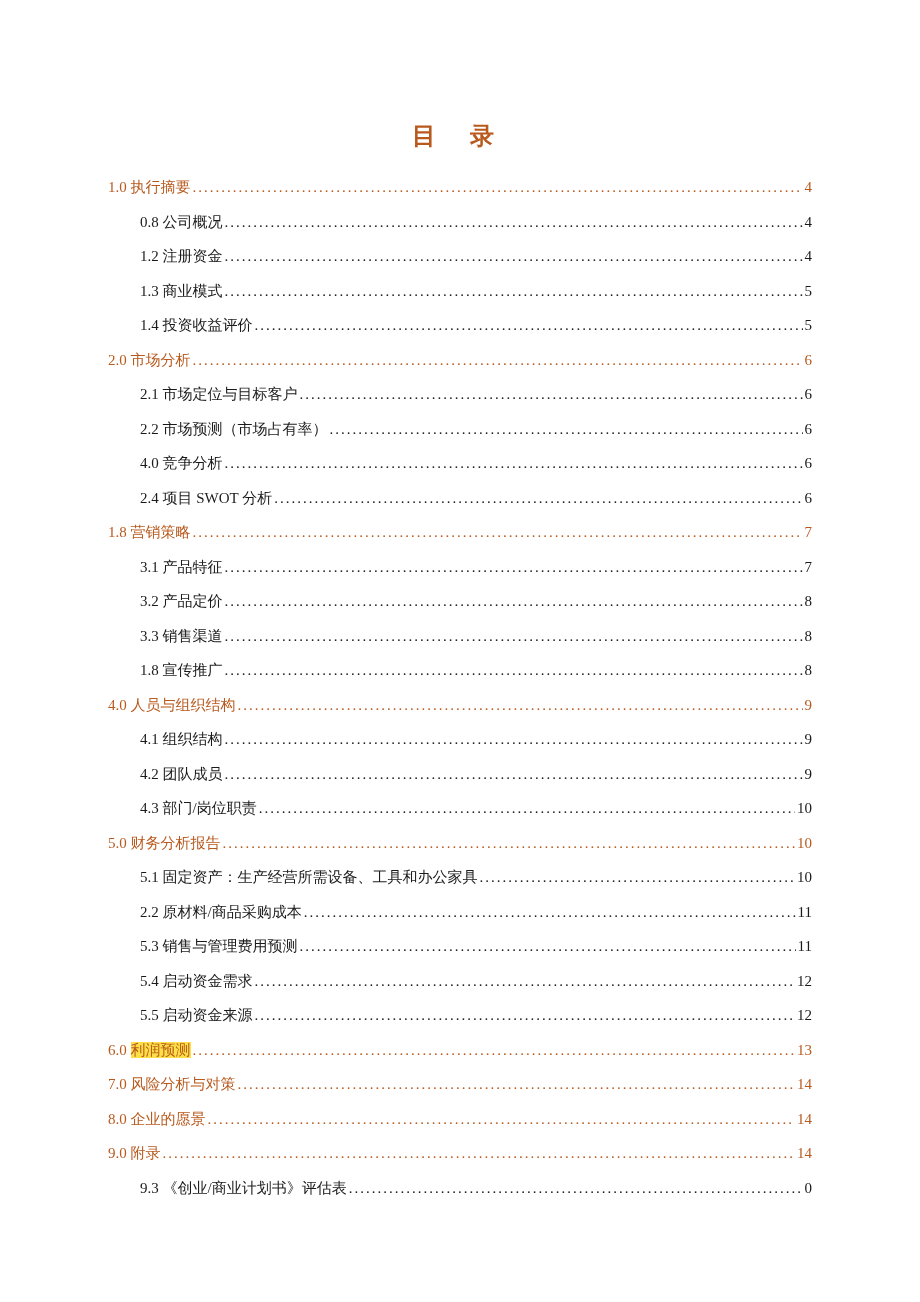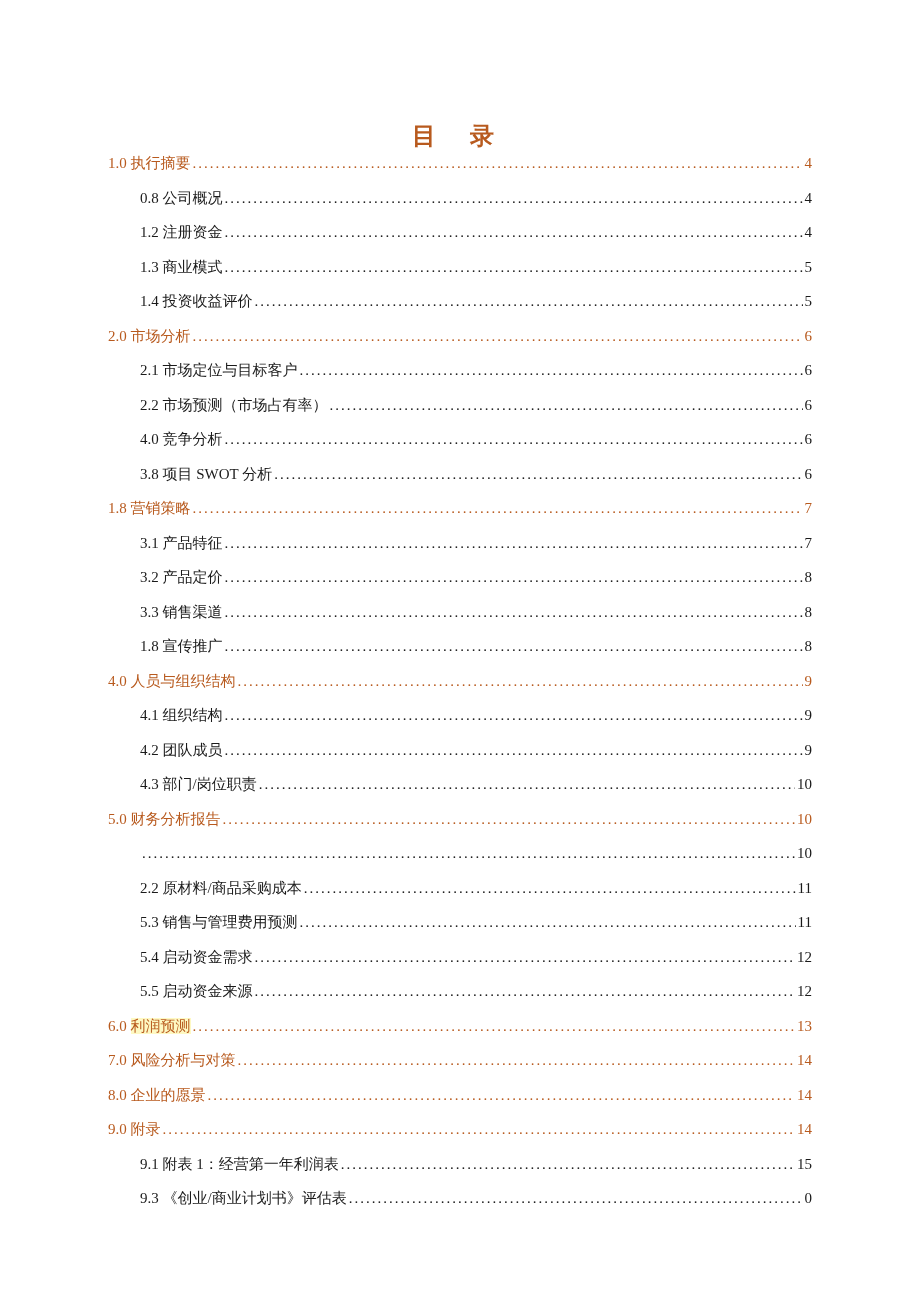--- a/index.html
+++ b/index.html
@@ -10,40 +10,41 @@
       font-family: "SimSun", "宋体", serif;
       font-size: 15px;
       color: #1a1a1a;
       padding: 120px 108px 40px 108px;
     }
     .title {
       text-align: center;
       font-size: 24px;
       font-weight: bold;
       color: #b85a1e;
+      margin-bottom: 24px;
       letter-spacing: 14px;
     }
     .toc { width: 100%; }
     .toc-entry {
       display: flex;
       align-items: baseline;
       white-space: nowrap;
       margin-bottom: 12px;
       line-height: 1.5;
       justify-content: flex-end;
     }
     .toc-entry.level-1 { padding-left: 0; }
     .toc-entry.level-2 { padding-left: 32px; }
     .toc-label {
       white-space: nowrap;
     }
     .level-1 .toc-label { color: #b85a1e; }
     .level-2 .toc-label { color: #1a1a1a; }
     .highlight {
-      background: #fef9c3;
+      background: #fde047;
     }
     .dots {
       flex: 1;
       overflow: hidden;
       margin: 0 2px;
       letter-spacing: 2px;
     }
     .dots::after {
       content: "..........................................................................................................................................................................................................";
     }
@@ -97,21 +98,21 @@
       <span class="toc-label">2.2 市场预测（市场占有率）</span>
       <span class="dots"></span>
       <span class="toc-page">6</span>
     </div>
     <div class="toc-entry level-2">
       <span class="toc-label">4.0 竞争分析</span>
       <span class="dots"></span>
       <span class="toc-page">6</span>
     </div>
     <div class="toc-entry level-2">
-      <span class="toc-label">3.8 项目 SWOT 分析</span>
+      <span class="toc-label">2.4 项目 SWOT 分析</span>
       <span class="dots"></span>
       <span class="toc-page">6</span>
     </div>
     <div class="toc-entry level-1">
       <span class="toc-label">1.8  营销策略</span>
       <span class="dots"></span>
       <span class="toc-page">7</span>
     </div>
     <div class="toc-entry level-2">
       <span class="toc-label">3.1 产品特征</span>
@@ -152,20 +153,21 @@
       <span class="toc-label">4.3 部门/岗位职责</span>
       <span class="dots"></span>
       <span class="toc-page">10</span>
     </div>
     <div class="toc-entry level-1">
       <span class="toc-label">5.0  财务分析报告</span>
       <span class="dots"></span>
       <span class="toc-page">10</span>
     </div>
     <div class="toc-entry level-2">
+      <span class="toc-label">5.1 固定资产：生产经营所需设备、工具和办公家具</span>
       <span class="dots"></span>
       <span class="toc-page">10</span>
     </div>
     <div class="toc-entry level-2">
       <span class="toc-label">2.2 原材料/商品采购成本</span>
       <span class="dots"></span>
       <span class="toc-page">11</span>
     </div>
     <div class="toc-entry level-2">
       <span class="toc-label">5.3 销售与管理费用预测</span>
@@ -194,24 +196,19 @@
     </div>
     <div class="toc-entry level-1">
       <span class="toc-label">8.0 企业的愿景</span>
       <span class="dots"></span>
       <span class="toc-page">14</span>
     </div>
     <div class="toc-entry level-1">
       <span class="toc-label">9.0 附录</span>
       <span class="dots"></span>
       <span class="toc-page">14</span>
-    </div>
-    <div class="toc-entry level-2">
-      <span class="toc-label">9.1 附表 1：经营第一年利润表</span>
-      <span class="dots"></span>
-      <span class="toc-page">15</span>
     </div>
     <div class="toc-entry level-2">
       <span class="toc-label">9.3 《创业/商业计划书》评估表</span>
       <span class="dots"></span>
       <span class="toc-page">0</span>
     </div>
   </div>
 
 </body></html>

